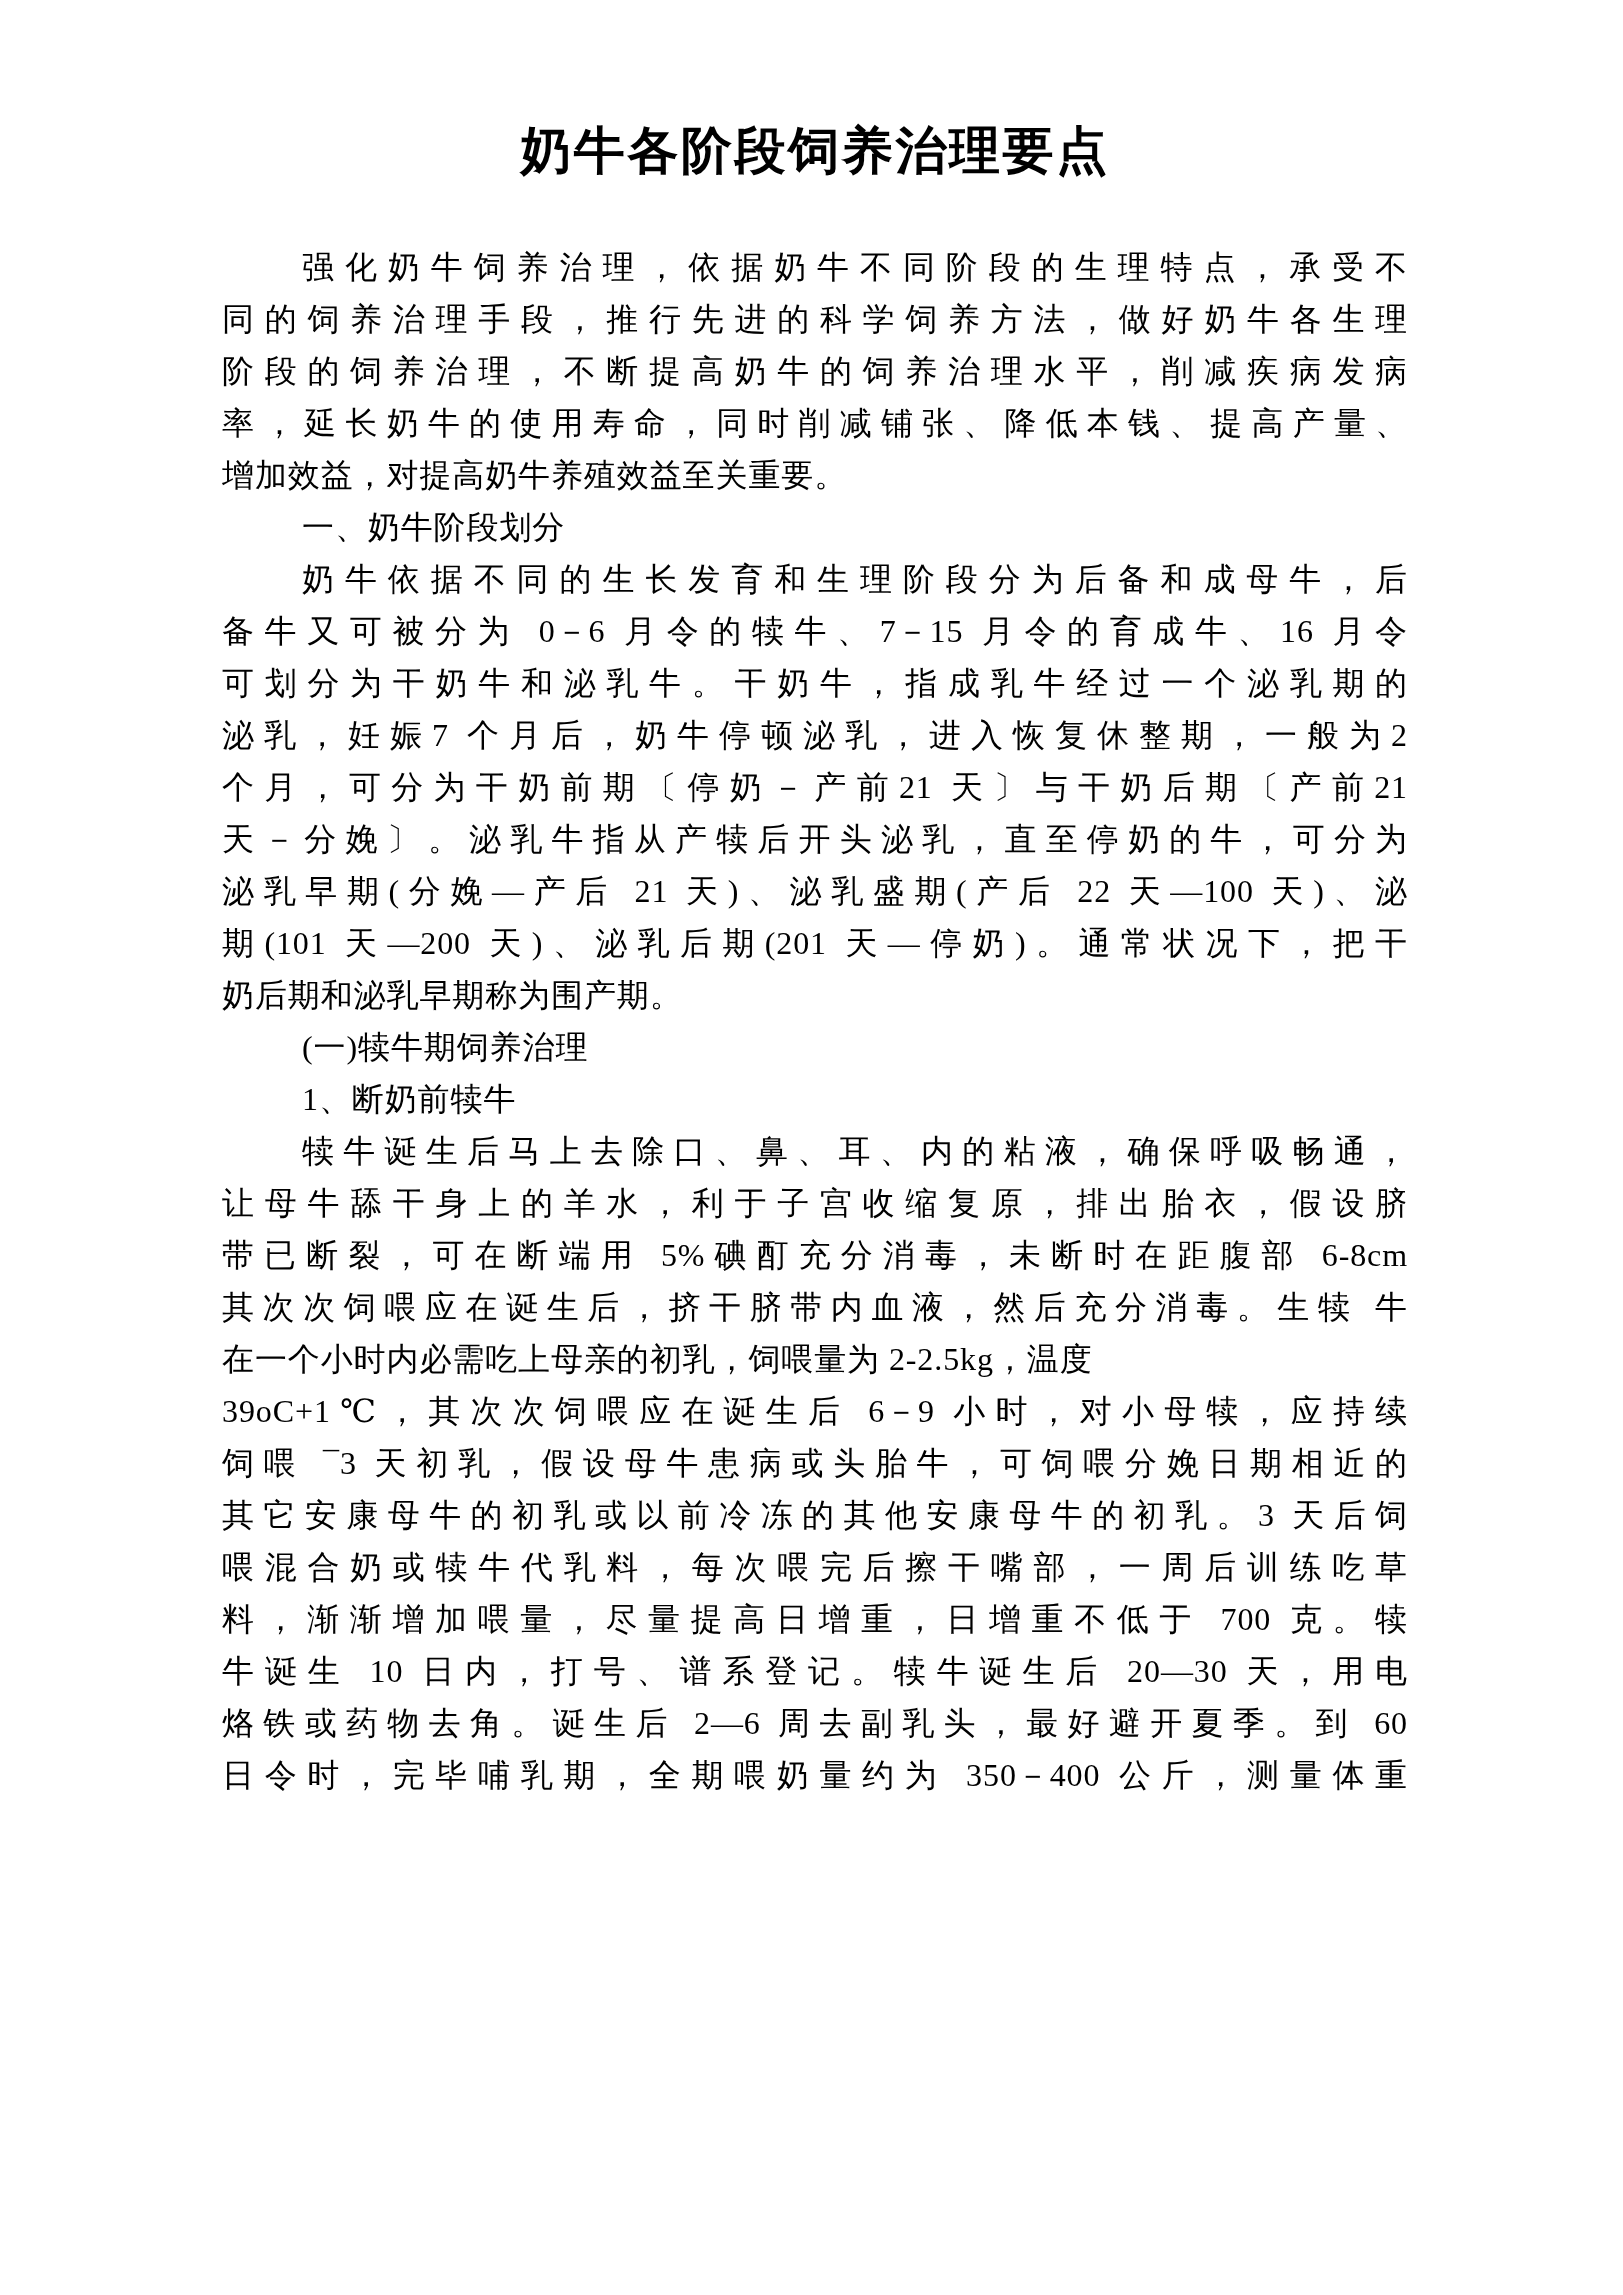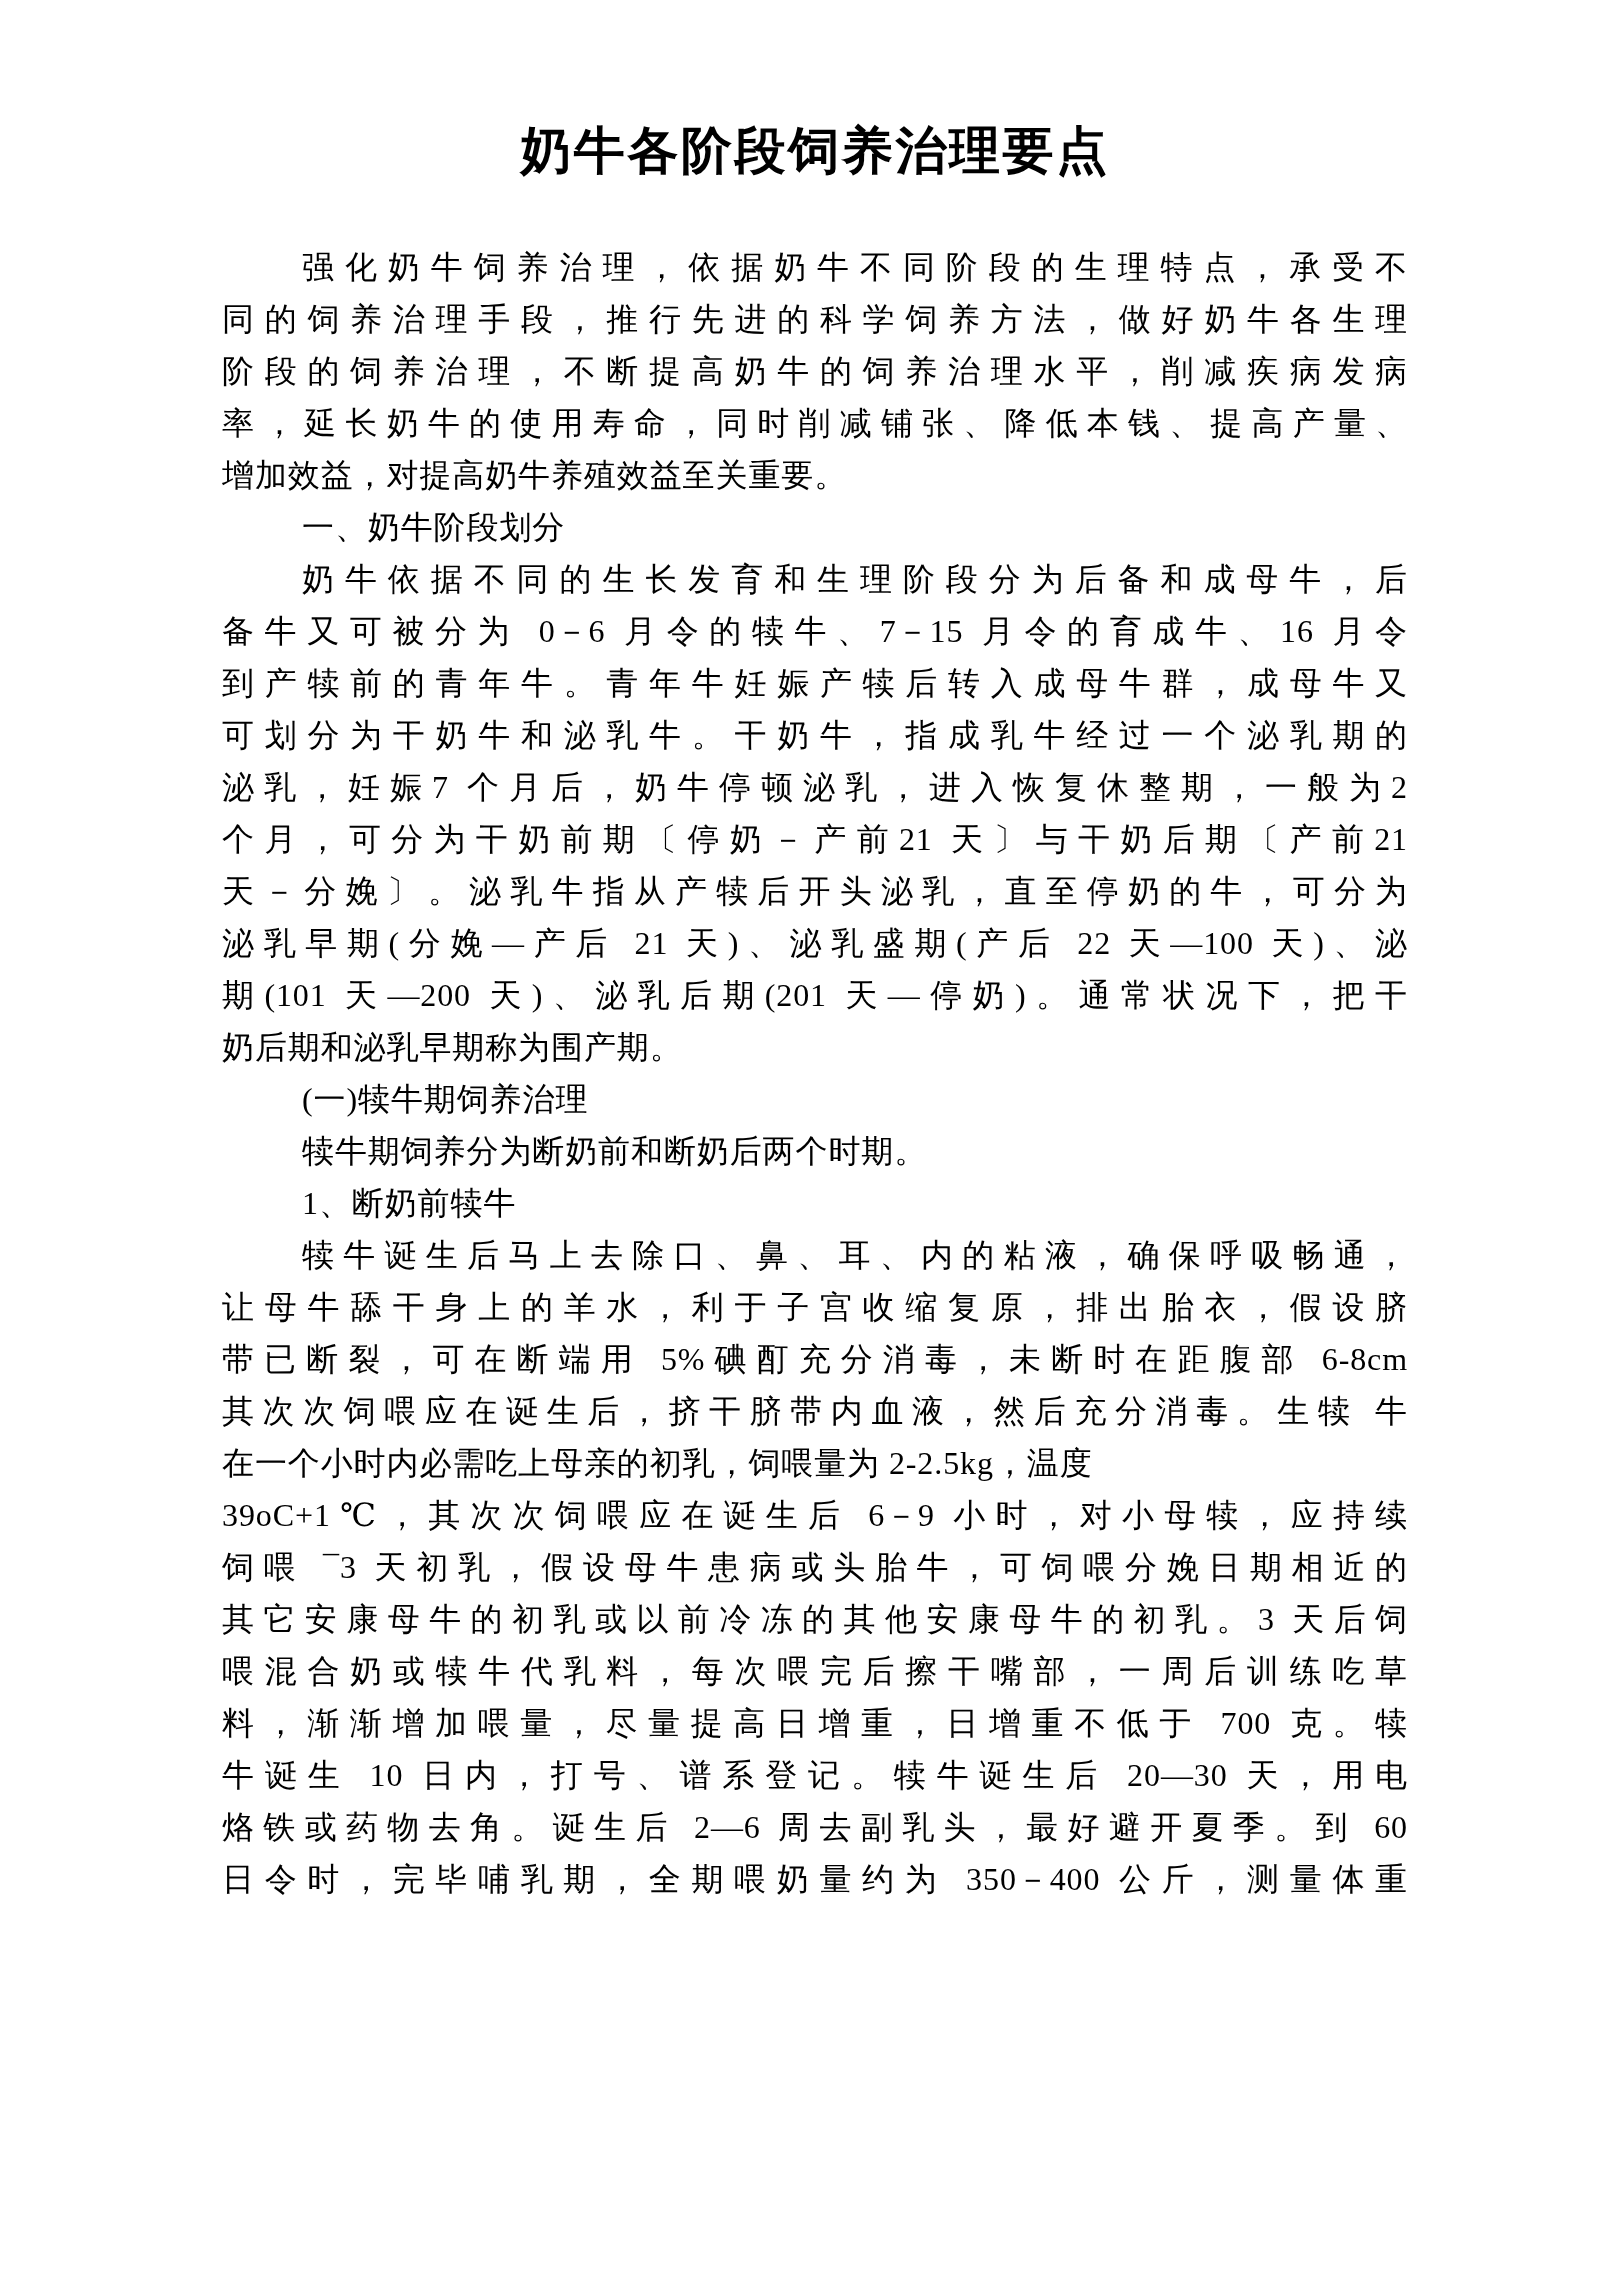--- a/index.html
+++ b/index.html
@@ -59,30 +59,28 @@
   <div class="title">奶牛各阶段饲养治理要点</div>
   <div class="body-text">
       <div class="line indent justify">强化奶牛饲养治理，依据奶牛不同阶段的生理特点，承受不</div>
       <div class="line justify">同的饲养治理手段，推行先进的科学饲养方法，做好奶牛各生理</div>
       <div class="line justify">阶段的饲养治理，不断提高奶牛的饲养治理水平，削减疾病发病</div>
       <div class="line justify">率，延长奶牛的使用寿命，同时削减铺张、降低本钱、提高产量、</div>
       <div class="line">增加效益，对提高奶牛养殖效益至关重要。</div>
       <div class="line indent">一、奶牛阶段划分</div>
       <div class="line indent justify">奶牛依据不同的生长发育和生理阶段分为后备和成母牛，后</div>
       <div class="line justify">备牛又可被分为 0－6 月令的犊牛、7－15 月令的育成牛、16 月令</div>
-      <div class="line justify">到产犊前的青年牛。青年牛妊娠产犊后转入成母牛群，成母牛又</div>
       <div class="line justify">可划分为干奶牛和泌乳牛。干奶牛，指成乳牛经过一个泌乳期的</div>
       <div class="line justify">泌乳，妊娠7 个月后，奶牛停顿泌乳，进入恢复休整期，一般为2</div>
       <div class="line justify">个月，可分为干奶前期〔停奶－产前21 天〕与干奶后期〔产前21</div>
       <div class="line justify">天－分娩〕。泌乳牛指从产犊后开头泌乳，直至停奶的牛，可分为</div>
       <div class="line justify">泌乳早期(分娩—产后 21 天)、泌乳盛期(产后 22 天—100 天)、泌</div>
       <div class="line justify">期(101 天—200 天)、泌乳后期(201 天—停奶)。通常状况下，把干</div>
       <div class="line">奶后期和泌乳早期称为围产期。</div>
       <div class="line indent">(一)犊牛期饲养治理</div>
-      <div class="line indent">犊牛期饲养分为断奶前和断奶后两个时期。</div>
       <div class="line indent">1、断奶前犊牛</div>
       <div class="line indent justify">犊牛诞生后马上去除口、鼻、耳、内的粘液，确保呼吸畅通，</div>
       <div class="line justify">让母牛舔干身上的羊水，利于子宫收缩复原，排出胎衣，假设脐</div>
       <div class="line justify">带已断裂，可在断端用 5%碘酊充分消毒，未断时在距腹部 6-8cm</div>
       <div class="line justify">其次次饲喂应在诞生后，挤干脐带内血液，然后充分消毒。生犊 牛</div>
       <div class="line">在一个小时内必需吃上母亲的初乳，饲喂量为 2-2.5kg，温度</div>
       <div class="line justify">39oC+1℃，其次次饲喂应在诞生后 6－9 小时，对小母犊，应持续</div>
       <div class="line justify">饲喂 ¯3 天初乳，假设母牛患病或头胎牛，可饲喂分娩日期相近的</div>
       <div class="line justify">其它安康母牛的初乳或以前冷冻的其他安康母牛的初乳。3 天后饲</div>
       <div class="line justify">喂混合奶或犊牛代乳料，每次喂完后擦干嘴部，一周后训练吃草</div>

